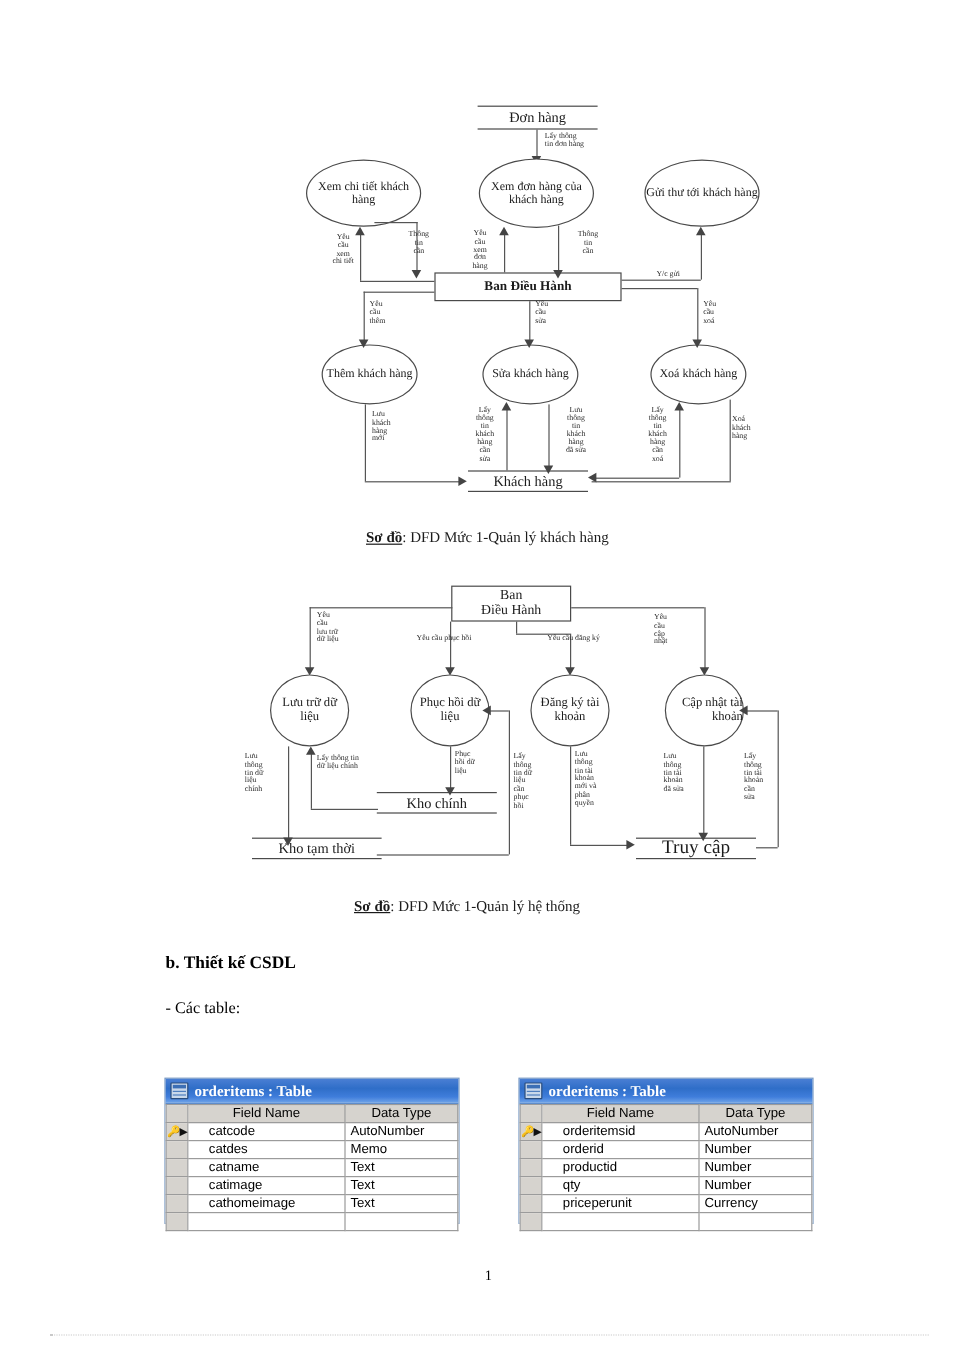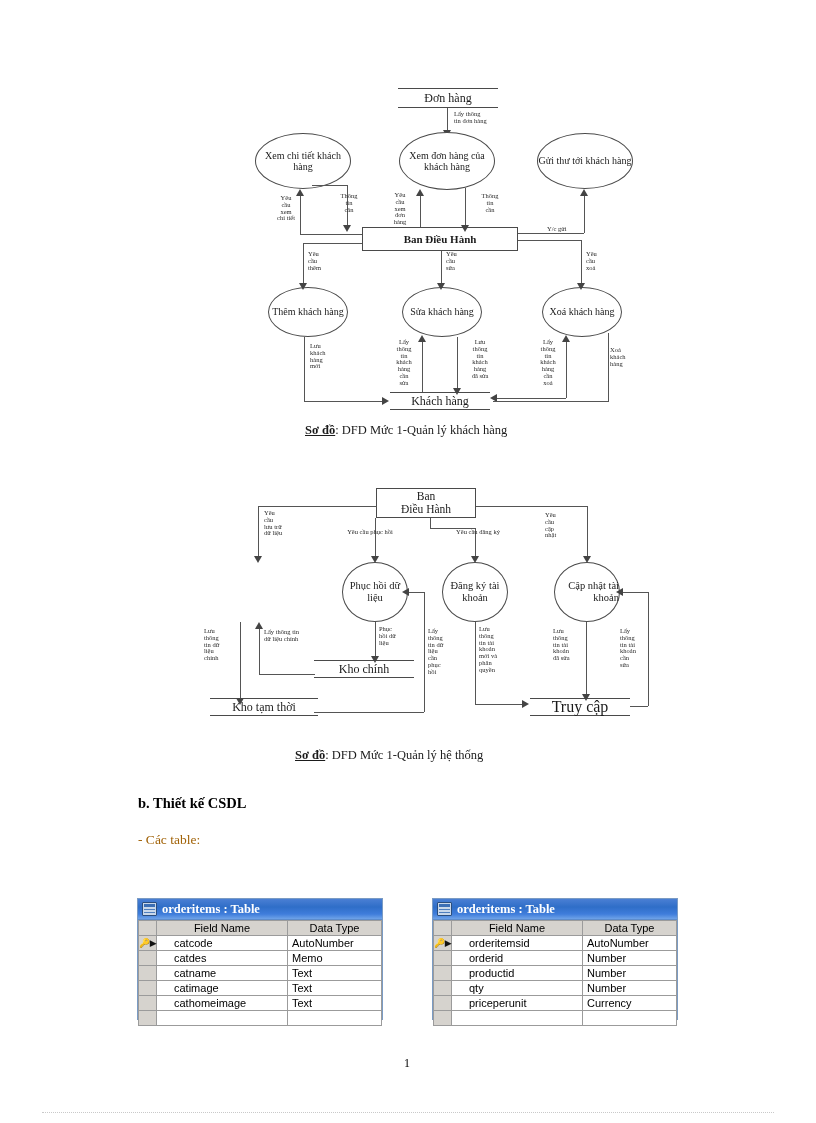--- a/index.html
+++ b/index.html
@@ -43,21 +43,21 @@
   .arrow{position:absolute;width:0;height:0;}
   .ar-down{border-left:4px solid transparent;border-right:4px solid transparent;border-top:7px solid #444;}
   .ar-up{border-left:4px solid transparent;border-right:4px solid transparent;border-bottom:7px solid #444;}
   .ar-right{border-top:4px solid transparent;border-bottom:4px solid transparent;border-left:7px solid #444;}
   .ar-left{border-top:4px solid transparent;border-bottom:4px solid transparent;border-right:7px solid #444;}
 
   
   .caption{position:absolute;font-family:"Liberation Serif",serif;font-size:12.5px;color:#1b1b1b;white-space:nowrap;}
   .caption .sd{font-weight:bold;text-decoration:underline;}
   .heading{position:absolute;font-family:"Liberation Serif",serif;font-weight:bold;font-size:14.5px;color:#000;white-space:nowrap;}
-  .bodytext{position:absolute;font-family:"Liberation Serif",serif;font-size:13.5px;color:#a16207;white-space:nowrap;}
+  .bodytext{position:absolute;font-family:"Liberation Serif",serif;font-size:13.5px;color:#000000;white-space:nowrap;}
   .pageno{position:absolute;font-family:"Liberation Serif",serif;font-size:12px;color:#000;}
   .footrule{position:absolute;left:42px;right:42px;bottom:10px;border-top:1px dotted #c9c9c9;}
 
   
   .accwin{position:absolute;border:1px solid #7a9bc4;background:#fff;box-sizing:border-box;
           box-shadow:0 0 0 1px #ffffff inset;}
   .acctitle{
     height:20px;display:flex;align-items:center;gap:5px;padding:0 4px;
     background:linear-gradient(to bottom,#4a7fd4 0%,#2f6ec8 40%,#3f7ddb 75%,#6fa3e8 100%);
     color:#fff;font-family:"Liberation Serif",serif;font-weight:bold;font-size:12.5px;
@@ -218,21 +218,21 @@
 cần
 xoá</div>
 
     <div class="ln lnv" style="left:358px;top:248px;height:68px;"></div>
     <div class="ln lnh" style="left:243px;top:316px;width:116px;"></div>
     <div class="lbl" style="left:360px;top:262px;width:36px;font-size:6.5px;text-align:left;">Xoá
 khách
 hàng</div>
   </div>
 
-  <div class="caption" style="left:305px;top:423px;font-family:Liberation Serif, serif;">
+  <div class="caption" style="left:305px;top:441px;font-family:Liberation Serif, serif;">
     <span class="sd">Sơ đồ</span><span>: DFD Mức 1-Quản lý khách hàng</span>
   </div>
 
   <div class="dfd" style="left:190px;top:482px;width:460px;height:250px;">
 
     <div class="box" style="left:186px;top:6px;width:100px;height:30px;font-size:11.5px;white-space:pre-line;">Ban
 Điều Hành</div>
 
     <div class="ln lnh" style="left:68px;top:24px;width:119px;"></div>
     <div class="ln lnv" style="left:68px;top:24px;height:54px;"></div>
@@ -253,20 +253,22 @@
     <div class="lbl" style="left:248px;top:47px;width:80px;font-size:6.5px;">Yêu cầu đăng ký</div>
 
     <div class="ln lnh" style="left:286px;top:24px;width:111px;"></div>
     <div class="ln lnv" style="left:397px;top:24px;height:54px;"></div>
     <div class="arrow ar-down" style="left:393px;top:74px;"></div>
     <div class="lbl" style="left:355px;top:30px;width:34px;font-size:6.5px;text-align:left;">Yêu
 cầu
 cập
 nhật</div>
 
+    <div class="circle" style="left:35px;top:80px;width:66px;height:60px;font-size:10.5px;">Lưu trữ
+dữ liệu</div>
 
     <div class="circle" style="left:152px;top:80px;width:66px;height:60px;font-size:10.5px;">Phục hồi
 dữ liệu</div>
 
     <div class="circle" style="left:252px;top:80px;width:66px;height:60px;font-size:10.5px;">Đăng ký
 tài khoản</div>
 
     <div class="circle" style="left:364px;top:80px;width:66px;height:60px;font-size:10.5px;text-align:right;">Cập nhật
 tài khoản</div>
 

